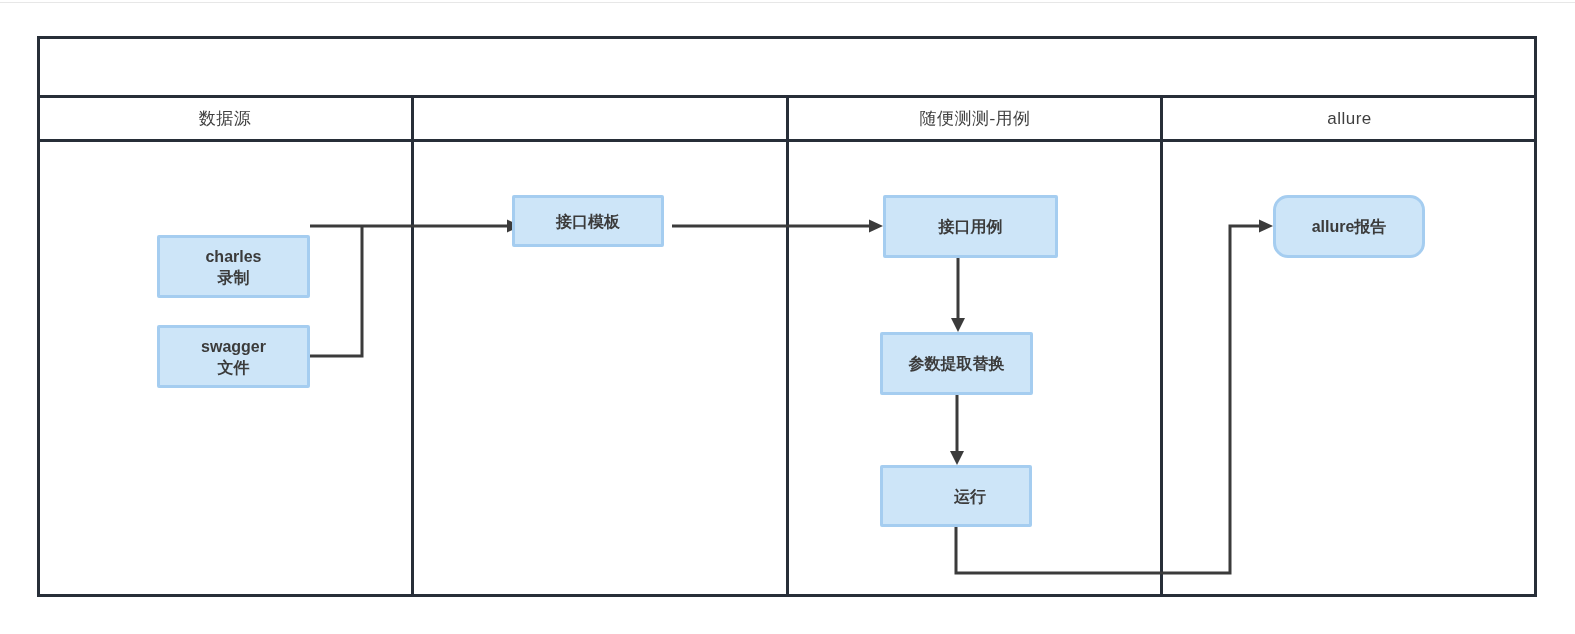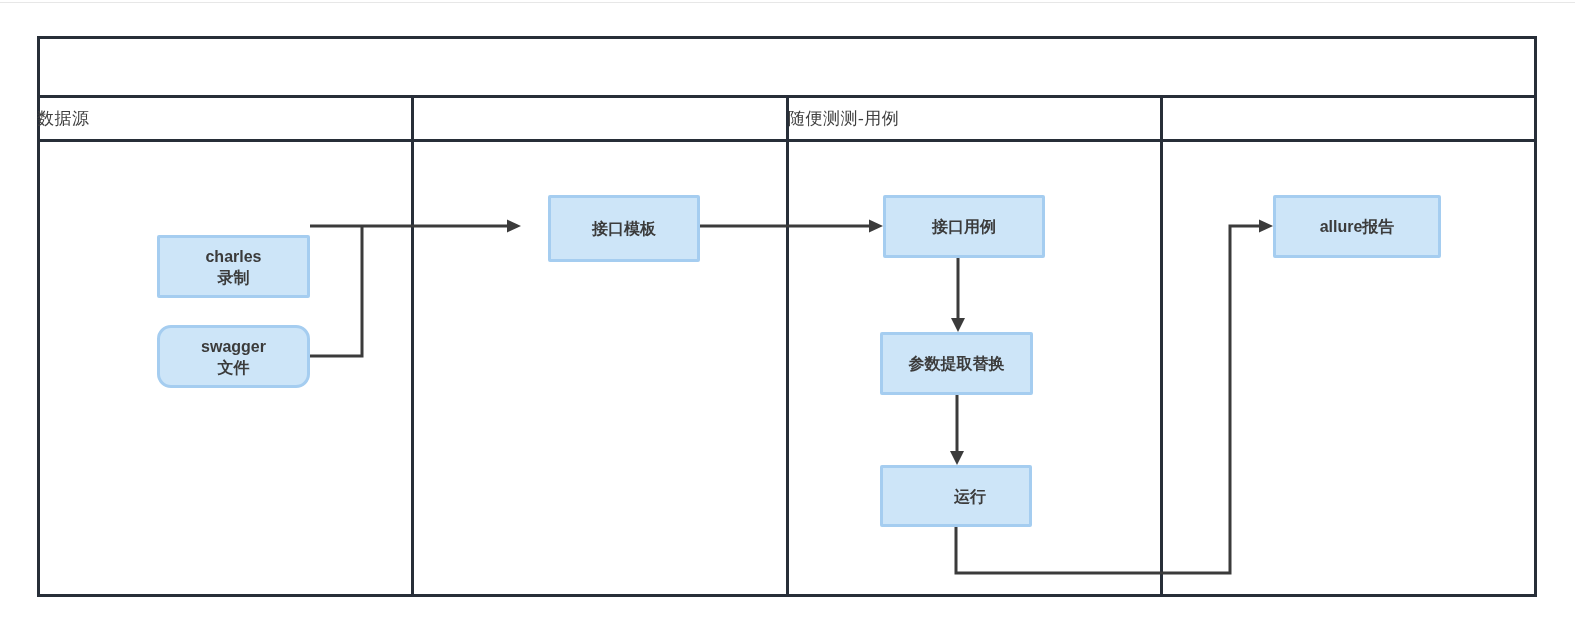--- a/index.html
+++ b/index.html
@@ -19,43 +19,43 @@
   .vline.d1{left:411px;}
   .vline.d2{left:786px;}
   .vline.d3{left:1160px;}
   .pool-title{
     position:absolute;left:40px;top:39px;width:1494px;height:56px;
     display:flex;align-items:center;justify-content:center;
     font-size:17px;color:#3f3f3f;
   }
   .lane-header{
     position:absolute;top:98px;height:41px;
-    display:flex;align-items:center;
+    display:flex;align-items:center;justify-content:center;
     font-size:17px;color:#3f3f3f;letter-spacing:.5px;border-radius:20px;
   }
   .lane-header.h1{left:37px;width:376px;}
   .lane-header.h2{left:413px;width:375px;}
   .lane-header.h3{left:788px;width:374px;font-family:Liberation Serif, serif;}
   .lane-header.h4{left:1162px;width:375px;}
   .connectors{position:absolute;left:0;top:0;width:1575px;height:634px;}
   .edge{stroke:#3b3b3b;stroke-width:3;fill:none;}
   .arrow{fill:#3b3b3b;stroke:none;}
   .node{
     position:absolute;box-sizing:border-box;
     background:#cde5f8;border:3px solid #a5cdf0;border-radius:2px;
     display:flex;flex-direction:column;align-items:center;justify-content:center;
     font-weight:bold;font-size:16px;line-height:21px;color:#3b3b3b;text-align:center;
   }
   .node.charles{left:157px;top:195px;width:153px;height:63px;margin-top:40px;}
-  .node.swagger{left:157px;top:325px;width:153px;height:63px;border-radius:14px;}
-  .node.template{left:548px;top:195px;width:152px;height:67px;}
-  .node.case{left:883px;top:195px;width:162px;height:63px;}
+  .node.swagger{left:157px;top:325px;width:153px;height:63px;}
+  .node.template{left:512px;top:195px;width:152px;height:52px;}
+  .node.case{left:883px;top:195px;width:175px;height:63px;}
   .node.extract{left:880px;top:332px;width:153px;height:63px;}
   .node.run{left:880px;top:465px;width:152px;height:62px;padding-left:28px;}
-  .node.report{left:1273px;top:195px;width:168px;height:63px;}
+  .node.report{left:1273px;top:195px;width:152px;height:63px;border-radius:15px;}
 </style>
 </head>
 <body>
 
 <div class="canvas">
 
   <div class="top-hairline"></div>
 
   <div class="pool-frame"></div>
   <div class="pool-title"></div>
@@ -63,20 +63,23 @@
   <div class="hline header-body"></div>
   <div class="vline d1"></div>
   <div class="vline d2"></div>
   <div class="vline d3"></div>
 
   <div class="lane-header h1">
     <span>数据源</span>
   </div>
   <div class="lane-header h3">
     <span>随便测测-用例</span>
+  </div>
+  <div class="lane-header h4">
+    <span>allure</span>
   </div>
 
   <svg class="connectors" xmlns="http://www.w3.org/2000/svg">
     <path class="edge" d="M310 226 H507"></path>
     <polygon class="arrow" points="521,226 507,219.5 507,232.5"></polygon>
 
     <path class="edge" d="M309 356 H362 V226"></path>
 
     <path class="edge" d="M672 226 H869"></path>
     <polygon class="arrow" points="883,226 869,219.5 869,232.5"></polygon>

